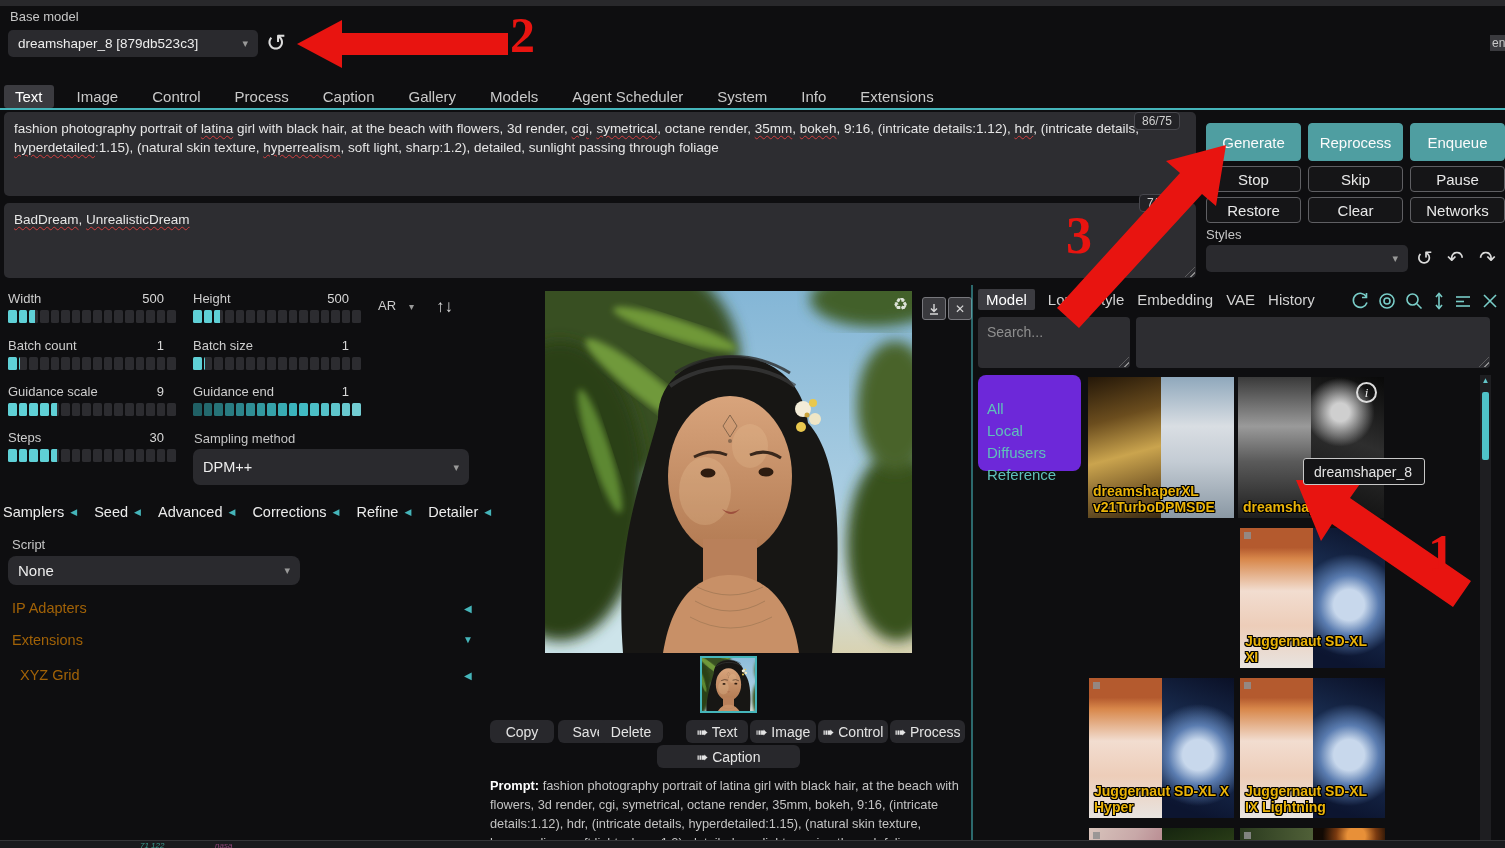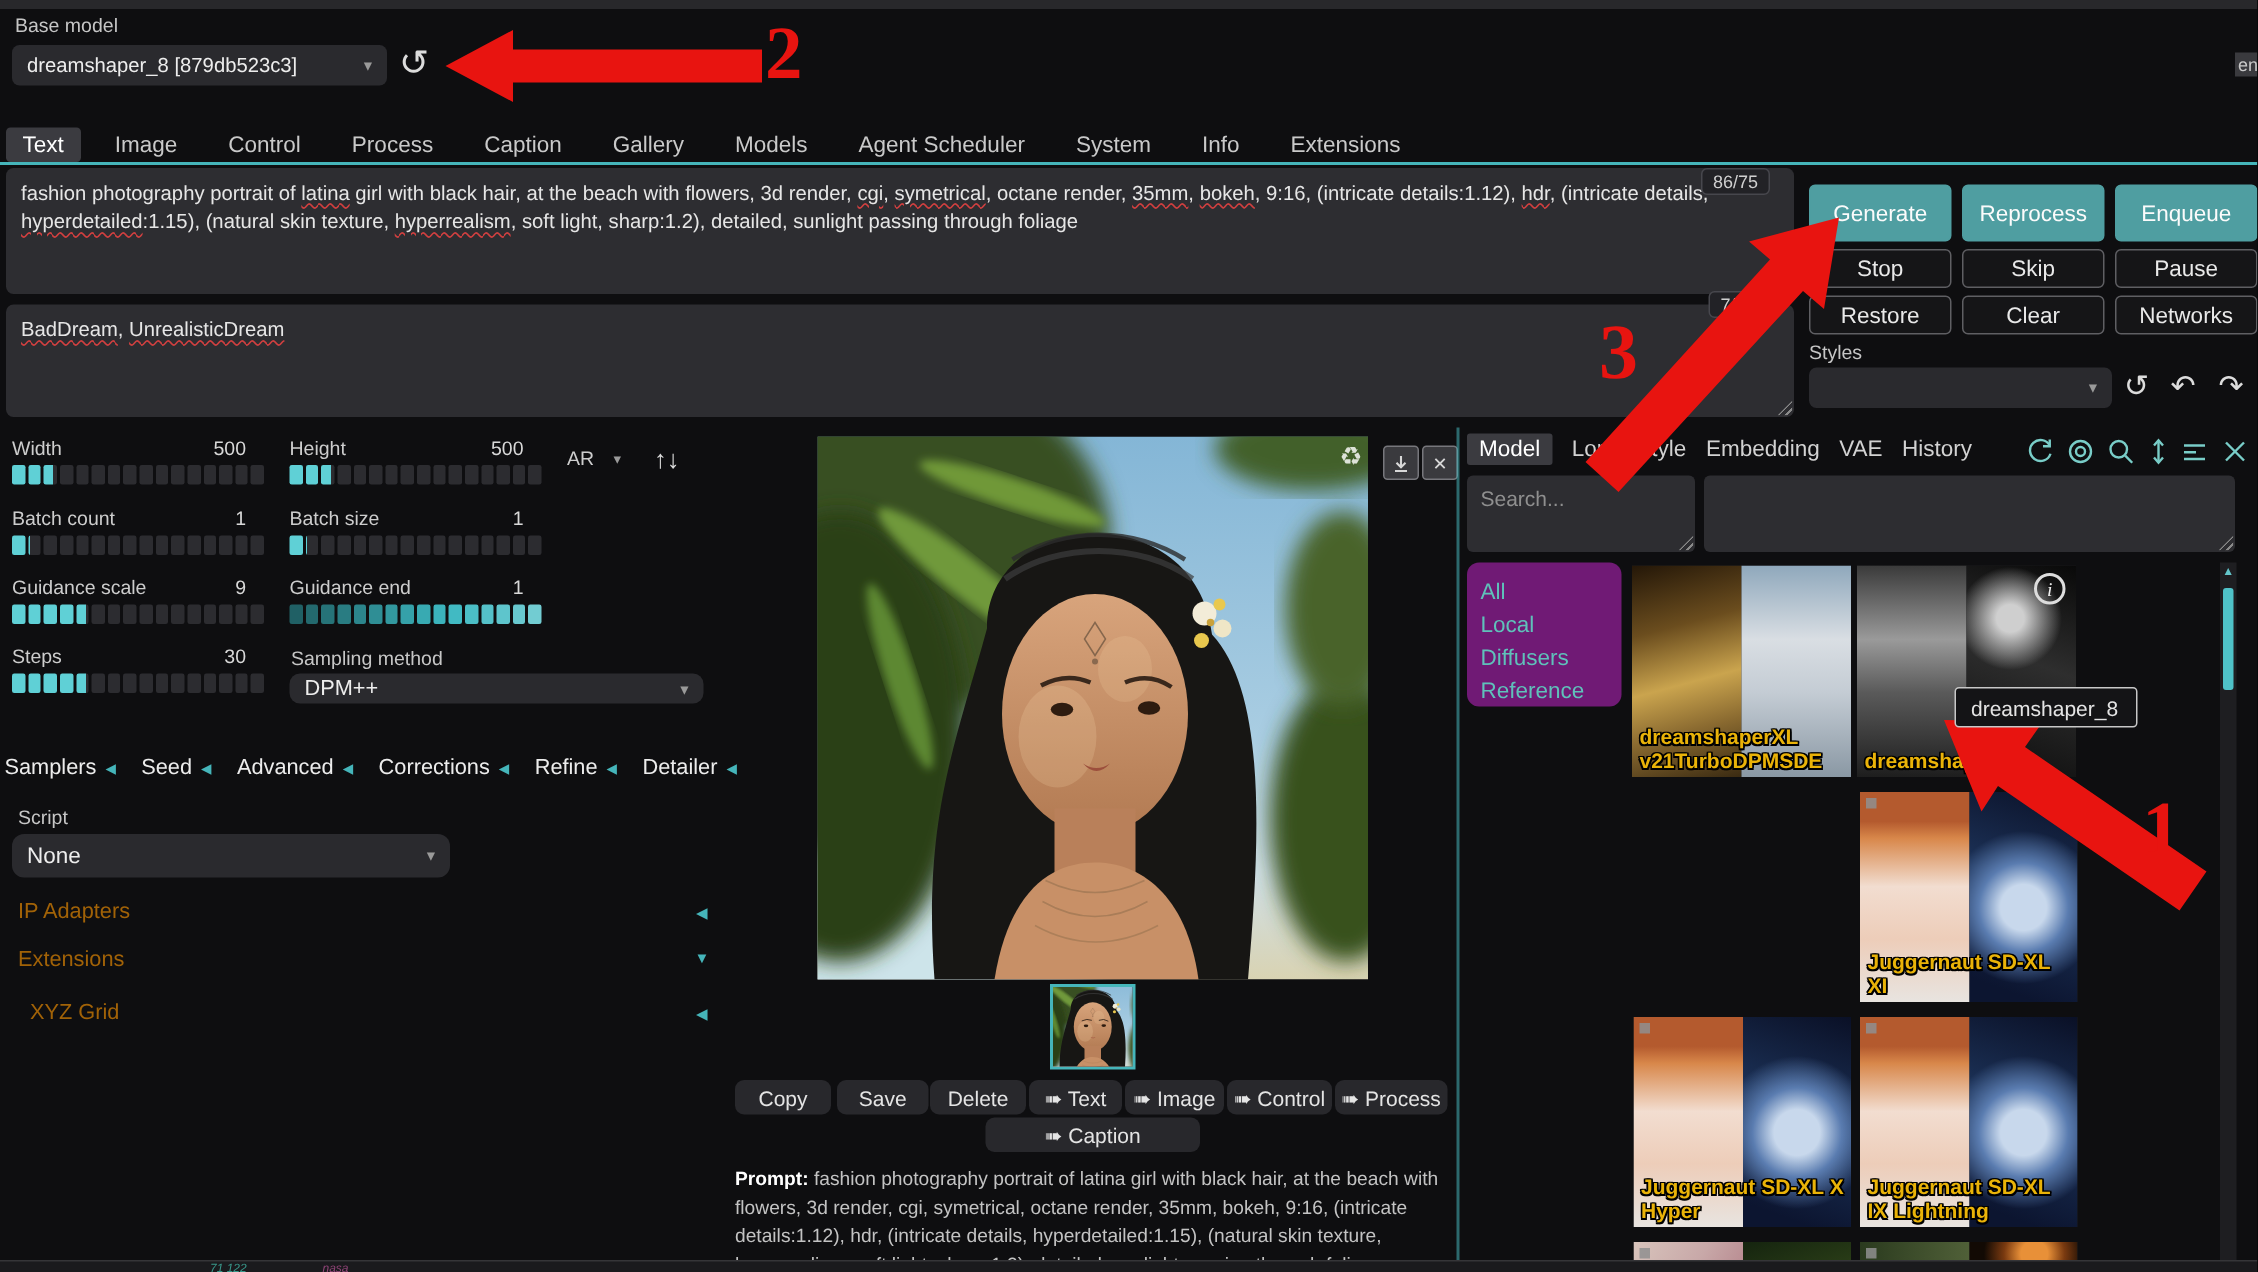--- a/index.html
+++ b/index.html
@@ -50,21 +50,21 @@
       display:flex;align-items:center;justify-content:center;height:23px;cursor:pointer;white-space:nowrap}
   .caption{position:absolute;left:490px;top:776px;width:478px;font-size:12.8px;line-height:19px;color:#c3c3c3}
   .caption b{color:#fff}
   .divider-v{position:absolute;left:971px;top:285px;width:2px;height:556px;background:var(--accent);opacity:.55}
   .ntabs{position:absolute;left:978px;top:289px;display:flex;gap:13px;align-items:center;font-size:15px}
   .ntab{color:#d2d2d2;cursor:pointer}
   .ntab.active{background:#3b3b40;color:#fff;padding:2px 8px;border-radius:2px}
   .nicons{position:absolute;left:1350px;top:291px;width:150px;display:flex;justify-content:space-between;align-items:center}
   .nicons svg{stroke:#79cdc8;fill:none;stroke-width:1.6;cursor:pointer}
   .sbox{position:absolute;background:#2d2d31;border-radius:4px;font-size:14px;color:#8f8f8f;padding:7px 9px}
-  .sidebar{position:absolute;left:978px;top:375px;width:103px;height:96px;background:#701a75;border-radius:8px;padding:9px 0 0 9px}
+  .sidebar{position:absolute;left:978px;top:375px;width:103px;height:96px;background:#6d28d9;border-radius:8px;padding:23px 0 0 9px}
   .fitem{font-size:15px;line-height:22px;color:#5fc1ba;cursor:pointer}
   .card{position:absolute;overflow:hidden;background:#1a1a1c;cursor:pointer}
   .halves{position:absolute;inset:0;display:flex}
   .half{flex:1}
   .cname{position:absolute;left:5px;bottom:3px;right:3px;font-weight:bold;font-size:14px;line-height:16px;color:#eab308;
       text-shadow:-1px 0 #000,1px 0 #000,0 -1px #000,0 1px #000,-1px -1px #000,1px 1px #000,1px -1px #000,-1px 1px #000}
   .badge-sq{position:absolute;left:4px;top:4px;width:7px;height:7px;background:#8f8f8f;opacity:.85}
   .c1 .h1{background:linear-gradient(165deg,#241708 0%,#6b4d1e 30%,#caa44e 55%,#8a6a30 75%,#3a2a12 100%)}
   .c1 .h2{background:linear-gradient(180deg,#8fa8bc 0%,#d9dee3 35%,#c4ccd4 60%,#8a98a4 100%)}
   .c2 .h1{background:linear-gradient(180deg,#3a3a3a,#9a9a9a 35%,#5a5a5a 60%,#1e1e1e)}
@@ -319,21 +319,21 @@
         <div class="seg"></div>
         <div class="seg"></div>
       </div>
     </div>
 
   <span class="glyph" style="left:378px;top:299px;font-size:13px;color:#cdcdcd">AR</span>
   <span class="glyph" style="left:409px;top:302px;font-size:10px;color:#9a9a9a">▾</span>
   <span class="glyph" style="left:436px;top:298px;font-size:17px">↑↓</span>
 
   <div class="lbl" style="left:194px;top:431px">Sampling method</div>
-  <div class="dd" style="left:193px;top:449px;width:276px;height:20px;font-size:14.5px;border-radius:7px">
+  <div class="dd" style="left:193px;top:449px;width:276px;height:36px;font-size:14.5px;border-radius:7px">
     <span>DPM++</span>
     <span class="caret">▾</span>
   </div>
 
   <div class="acc" style="left:3px;top:504px">
     <span class="aitem">
         <span>Samplers</span>
         <span class="tri">◀</span>
       </span>
     <span class="aitem">
@@ -437,21 +437,21 @@
   </div>
 
   <div class="thumbwrap">
     <svg width="53" height="53" viewBox="55 20 260 330" preserveAspectRatio="xMidYMid slice">
       <use href="#scene"></use>
     </svg>
   </div>
 
   <div class="vbtn" style="left:490px;top:720px;width:64px">Copy</div>
   <div class="vbtn" style="left:558px;top:720px;width:61px">Save</div>
-  <div class="vbtn" style="left:620px;top:720px;width:64px">Delete</div>
+  <div class="vbtn" style="left:599px;top:720px;width:64px">Delete</div>
   <div class="vbtn" style="left:686px;top:720px;width:62px">➠ Text</div>
   <div class="vbtn" style="left:750px;top:720px;width:66px">➠ Image</div>
   <div class="vbtn" style="left:818px;top:720px;width:70px">➠ Control</div>
   <div class="vbtn" style="left:890px;top:720px;width:75px">➠ Process</div>
   <div class="vbtn" style="left:657px;top:745px;width:143px">➠ Caption</div>
 
   <div class="caption"><b>Prompt:</b> <span>fashion photography portrait of latina girl with black hair, at the beach with flowers, 3d render, cgi, symetrical, octane render, 35mm, bokeh, 9:16, (intricate details:1.12), hdr, (intricate details, hyperdetailed:1.15), (natural skin texture, hyperrealism, soft light, sharp:1.2), detailed, sunlight passing through foliage</span></div>
 
   <div class="divider-v"></div>
 

